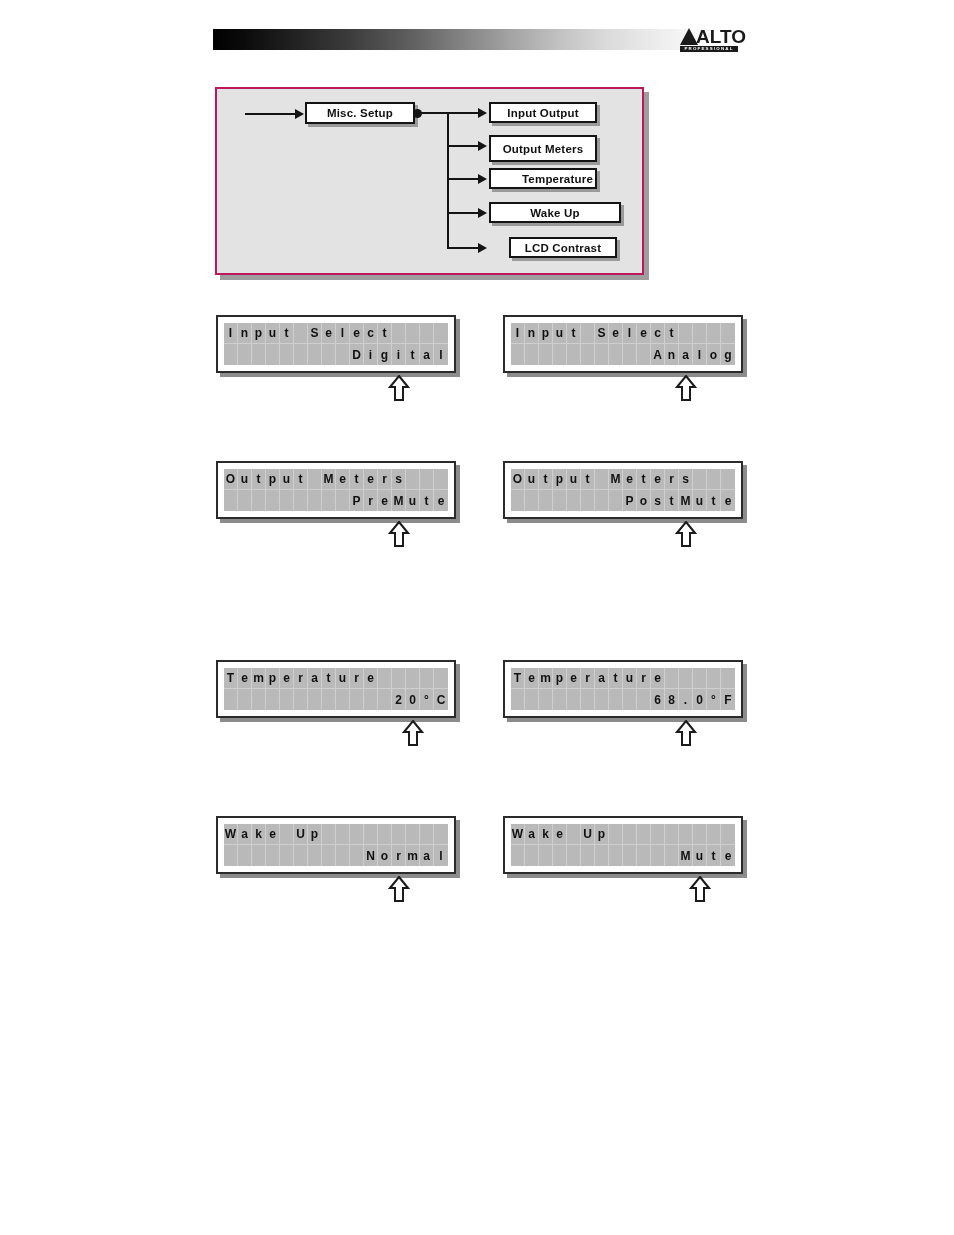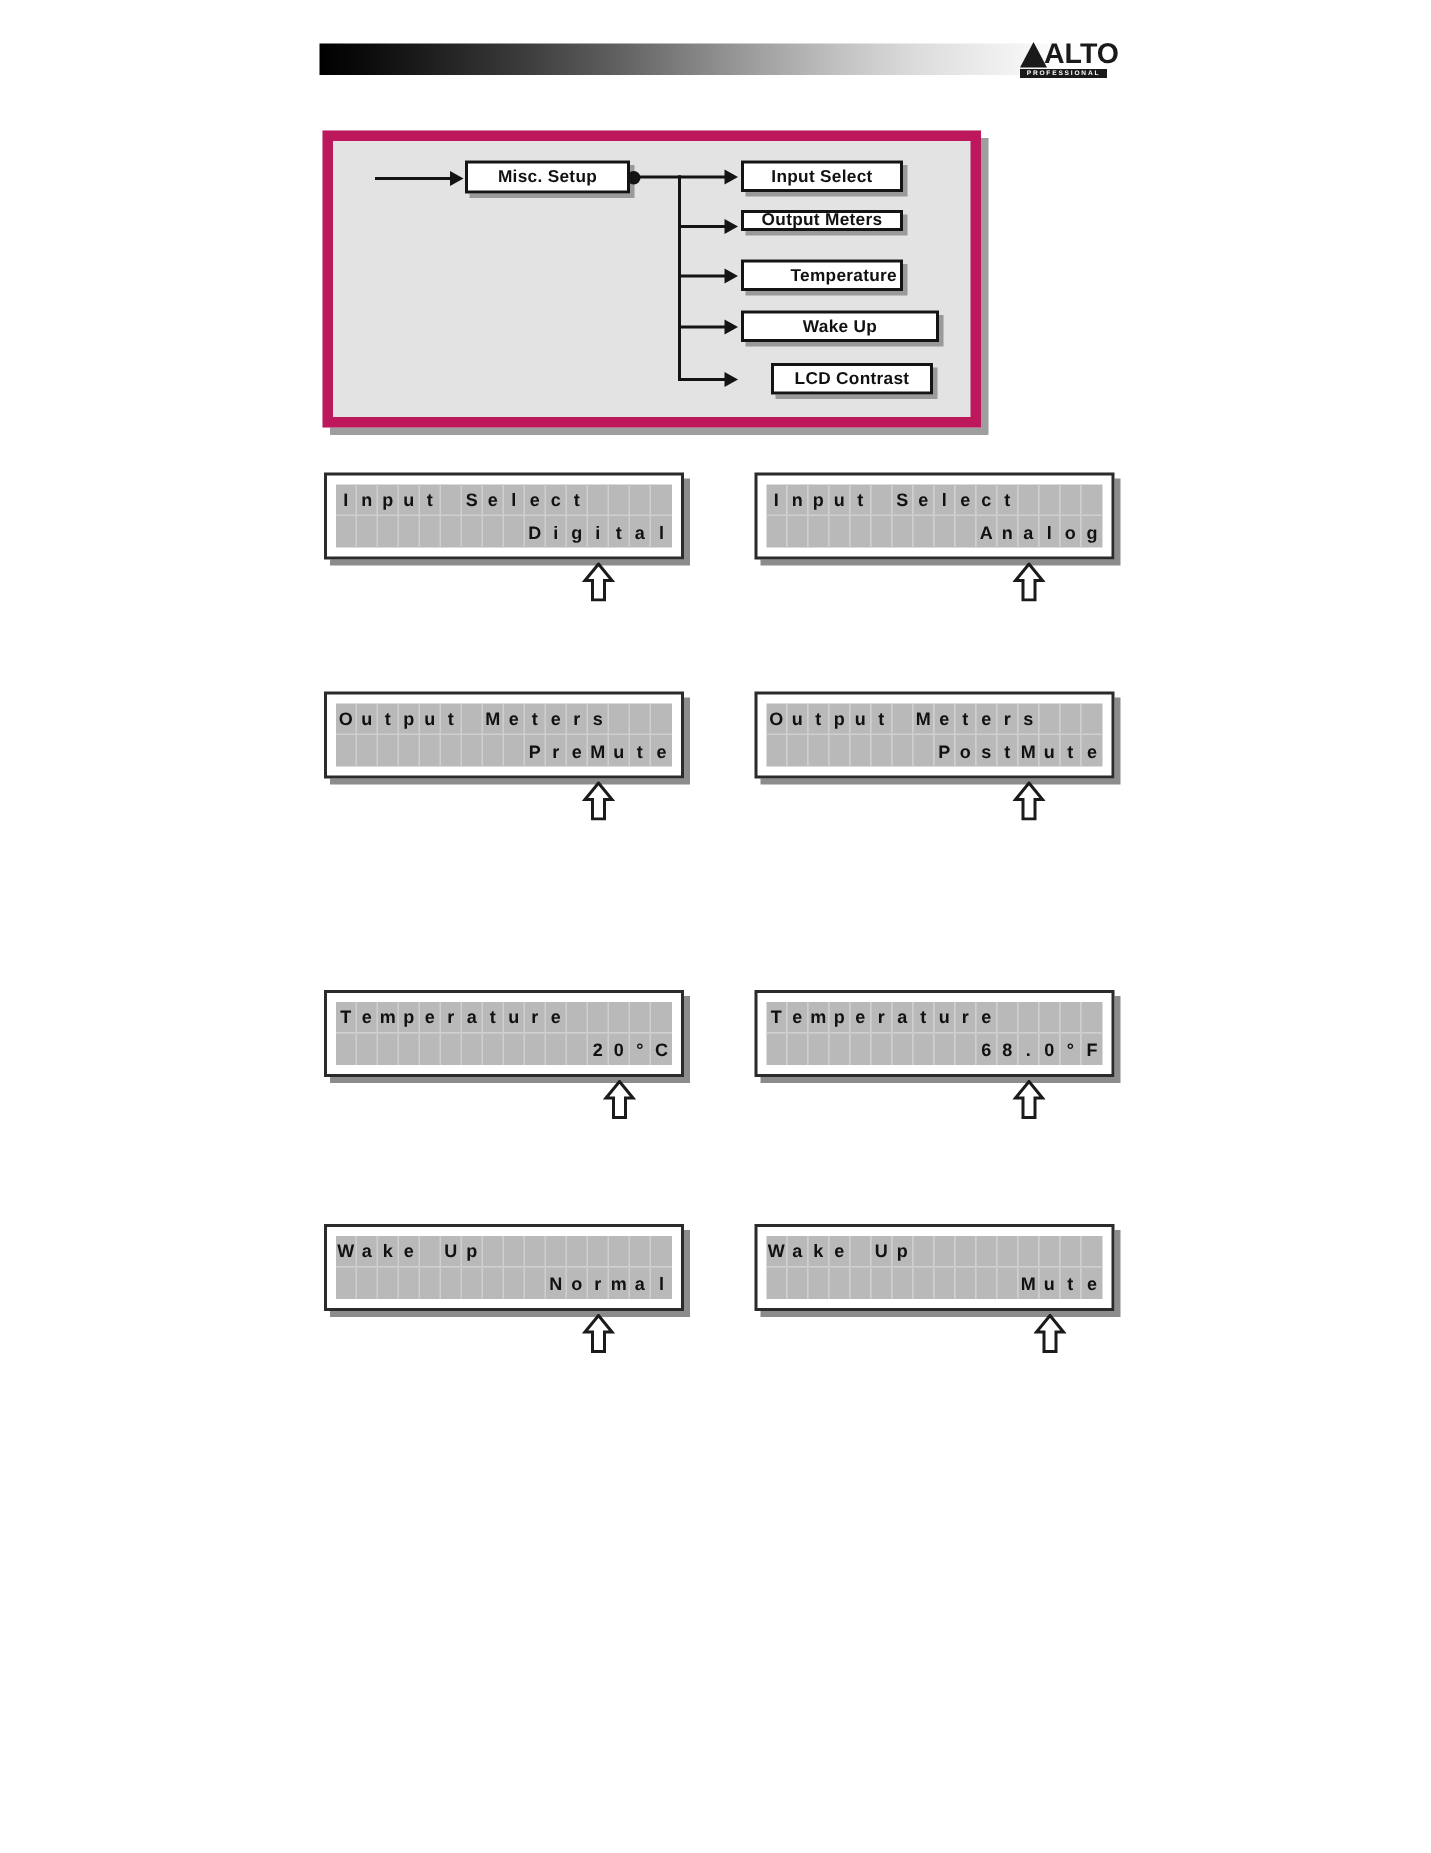--- a/index.html
+++ b/index.html
@@ -78,21 +78,21 @@
   }
 
   
   .flow-panel {
     position: absolute;
     left: 215px;
     top: 87px;
     width: 425px;
     height: 184px;
     background: #e3e3e3;
-    border: 7px solid #be185d;
+    border: 2px solid #be185d;
     box-shadow: 5px 5px 0 0 #9e9e9e;
   }
   .flow-box {
     position: absolute;
     background: #ffffff;
     border: 2px solid #141414;
     box-shadow: 3px 3px 0 0 #9a9a9a;
     display: flex;
     align-items: center;
     justify-content: center;
@@ -190,26 +190,26 @@
 
   <div class="flow-dot" style="left:196px; top:19.5px;"></div>
 
   <div class="flow-line" style="left:204px; top:23px; width:28px; height:2px;"></div>
 
   <div class="flow-line" style="left:230px; top:23px; width:2px; height:137px;"></div>
 
   <div class="flow-line" style="left:230px; top:23px; width:33px; height:2px;"></div>
   <div class="arrow-head" style="left:261px; top:18.5px;"></div>
   <div class="flow-box" style="left:272px; top:13px; width:108px; height:21px;">
-    <span>Input Select</span>
+    <span>Input Output</span>
   </div>
 
   <div class="flow-line" style="left:230px; top:56px; width:33px; height:2px;"></div>
   <div class="arrow-head" style="left:261px; top:51.5px;"></div>
-  <div class="flow-box" style="left:272px; top:46px; width:108px; height:14px;">
+  <div class="flow-box" style="left:272px; top:46px; width:108px; height:27px;">
     <span>Output Meters</span>
   </div>
 
   <div class="flow-line" style="left:230px; top:89px; width:33px; height:2px;"></div>
   <div class="arrow-head" style="left:261px; top:84.5px;"></div>
   <div class="flow-box" style="left:272px; top:79px; width:108px; height:21px;padding-left:29px;">
     <span>Temperature</span>
   </div>
 
   <div class="flow-line" style="left:230px; top:123px; width:33px; height:2px;"></div>

